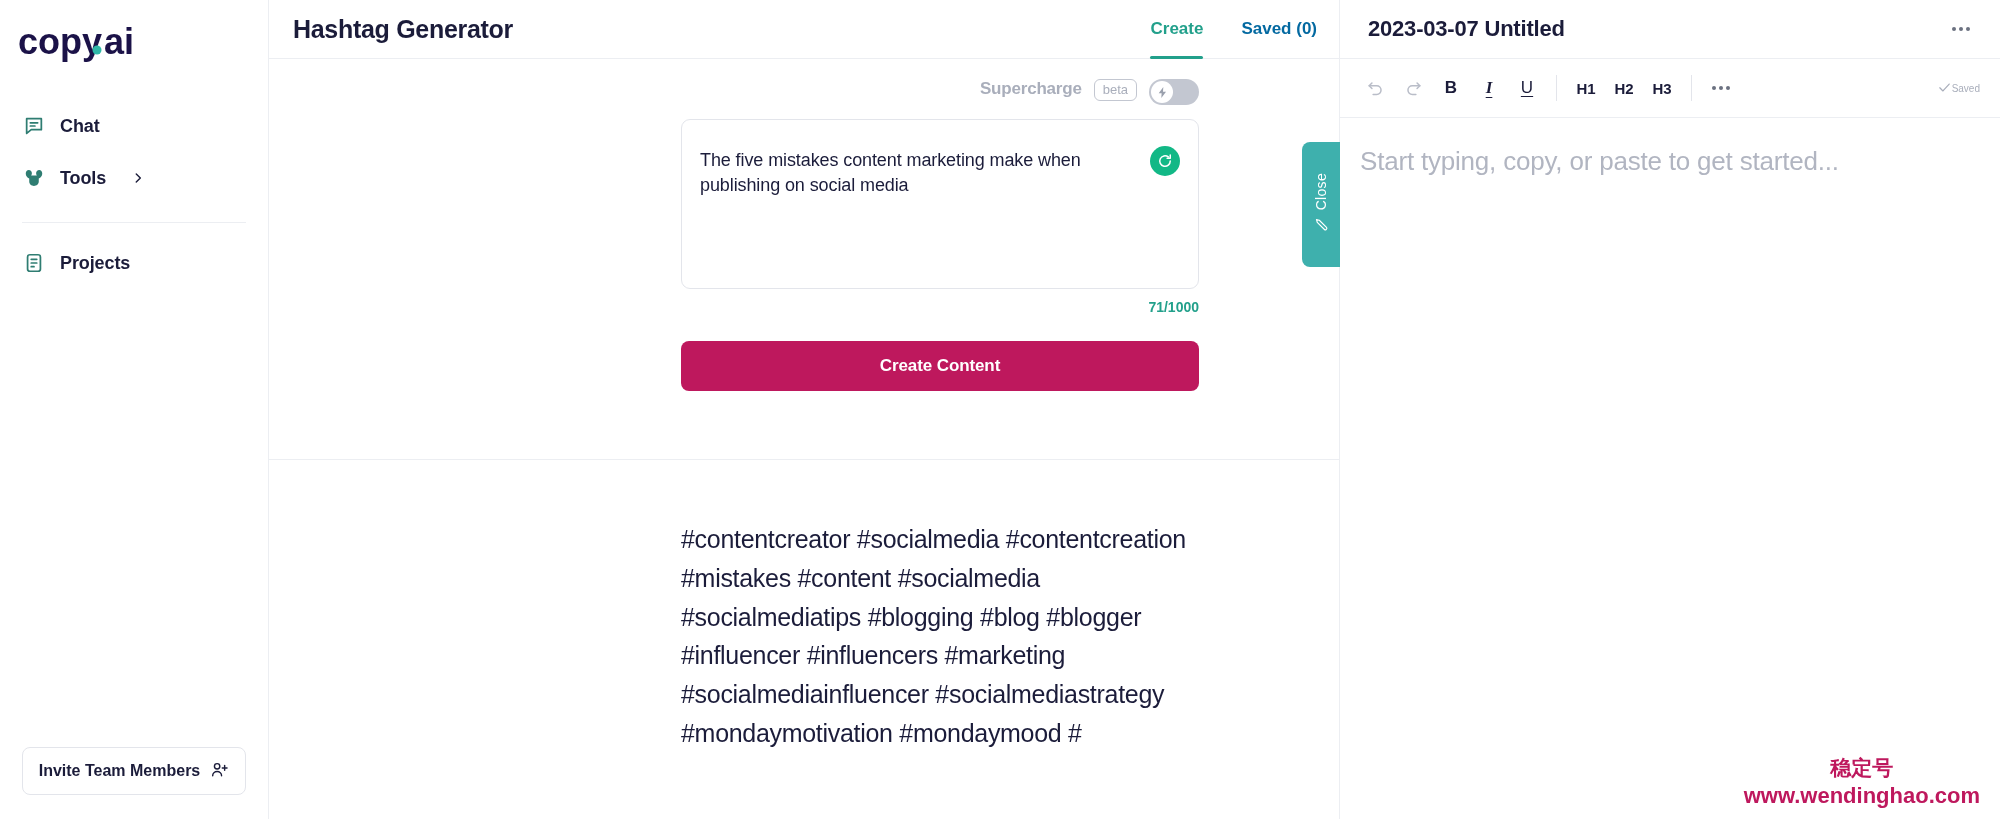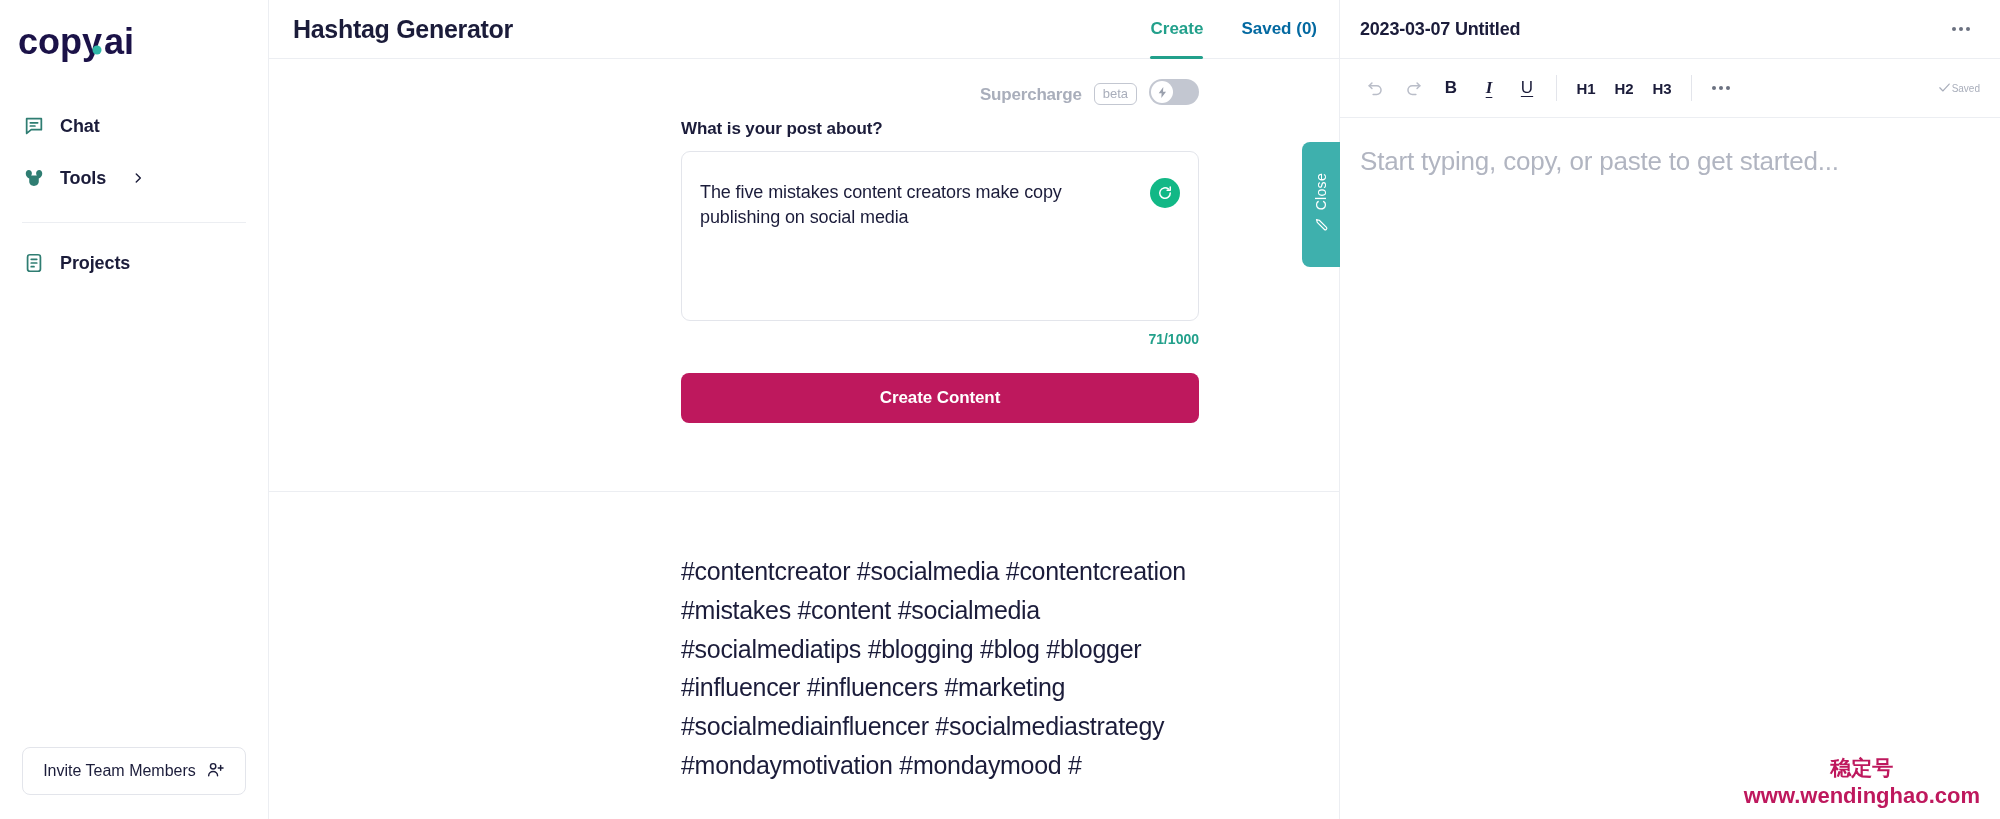--- a/index.html
+++ b/index.html
@@ -39,21 +39,21 @@
   .nav-sep {
     height: 1px; background: #eceef2;
     margin: 18px 22px 14px 22px;
   }
   .invite-wrap { margin-top: auto; padding: 0 22px 24px 22px; }
   .invite-btn {
     width: 100%; height: 48px;
     border: 1px solid #e3e5eb; border-radius: 8px;
     background: #fff; cursor: pointer;
     display: flex; align-items: center; justify-content: center; gap: 10px;
-    font-size: 16px; font-weight: 400; color: #1b1c3a;
+    font-size: 16px; font-weight: 700; color: #1b1c3a;
     font-family: "Liberation Sans", sans-serif;
   }
 
   
   .center {
     flex: 1 1 auto; height: 819px;
     display: flex; flex-direction: column;
     border-right: 1px solid #eceef2;
     position: relative; background: #fff;
     min-width: 0;
@@ -75,21 +75,21 @@
     cursor: pointer; position: relative;
   }
   .tab.active { color: #22a08b; }
   .tab.active::after {
     content: ""; position: absolute; left: 0; right: 0; bottom: 0;
     height: 3px; background: #22a08b; border-radius: 2px;
   }
 
   .form-area { padding: 0 0 0 0; }
   .supercharge-row {
-    display: flex; align-items: flex-end; justify-content: flex-end;
+    display: flex; align-items: flex-start; justify-content: flex-end;
     padding: 20px 140px 4px 0;
     gap: 12px;
   }
   .sc-label { font-size: 17px; font-weight: 700; color: #a9aebb; letter-spacing: -0.2px;}
   .sc-beta {
     border: 1px solid #c3c7d1; border-radius: 6px;
     font-size: 13px; color: #a9aebb; padding: 2px 8px 3px 8px;
     font-weight: 400;
   }
   .sc-toggle {
@@ -165,21 +165,21 @@
     width: 660px; flex: 0 0 660px; height: 819px;
     background: #fff; display: flex; flex-direction: column;
     position: relative;
   }
   .ed-head {
     height: 59px; flex: 0 0 59px;
     border-bottom: 1px solid #eceef2;
     display: flex; align-items: center;
     padding: 0 22px 0 20px;
   }
-  .ed-title { font-size: 18px; font-weight: 700; color: #1b1c3a; letter-spacing: -0.2px;}
+  .ed-title { font-size: 22px; font-weight: 700; color: #1b1c3a; letter-spacing: -0.2px; margin-left: 8px;}
   .ed-dots { margin-left: auto; cursor: pointer; display: flex; gap: 3px; padding: 8px;}
   .dot { width: 4px; height: 4px; border-radius: 50%; background: #6b7180; display: block;}
   .ed-toolbar {
     height: 59px; flex: 0 0 59px;
     border-bottom: 1px solid #eceef2;
     display: flex; align-items: center; gap: 0px;
     padding: 0 20px 0 16px;
   }
   .tb-btn {
     width: 38px; height: 38px; border-radius: 6px;
@@ -295,23 +295,22 @@
         <div class="sc-toggle">
           <span class="sc-knob">
             <svg width="13" height="13" viewBox="0 0 24 24">
               <path d="M13.5 2L5 13.2h5.4L9.8 22l8.7-11.6h-5.6z" fill="#9aa0ad"></path>
             </svg>
           </span>
         </div>
       </div>
 
       <div class="field-wrap">
-        <div class="field-label">What is your post about?</div>
         <div class="textarea-box">
-          <div class="ta-text">The five mistakes content creators make copy publishing on social media</div>
+          <div class="ta-text">The five mistakes content marketing make when publishing on social media</div>
           <div class="refresh-btn">
             <svg width="18" height="18" viewBox="0 0 24 24" fill="none" stroke="#ffffff" stroke-width="2" stroke-linecap="round" stroke-linejoin="round">
               <path d="M19 12a7 7 0 1 1-2.6-5.4"></path>
               <polyline points="19 4 19 8.2 14.8 8.2"></polyline>
             </svg>
           </div>
         </div>
         <div class="counter">71/1000</div>
       </div>
 

